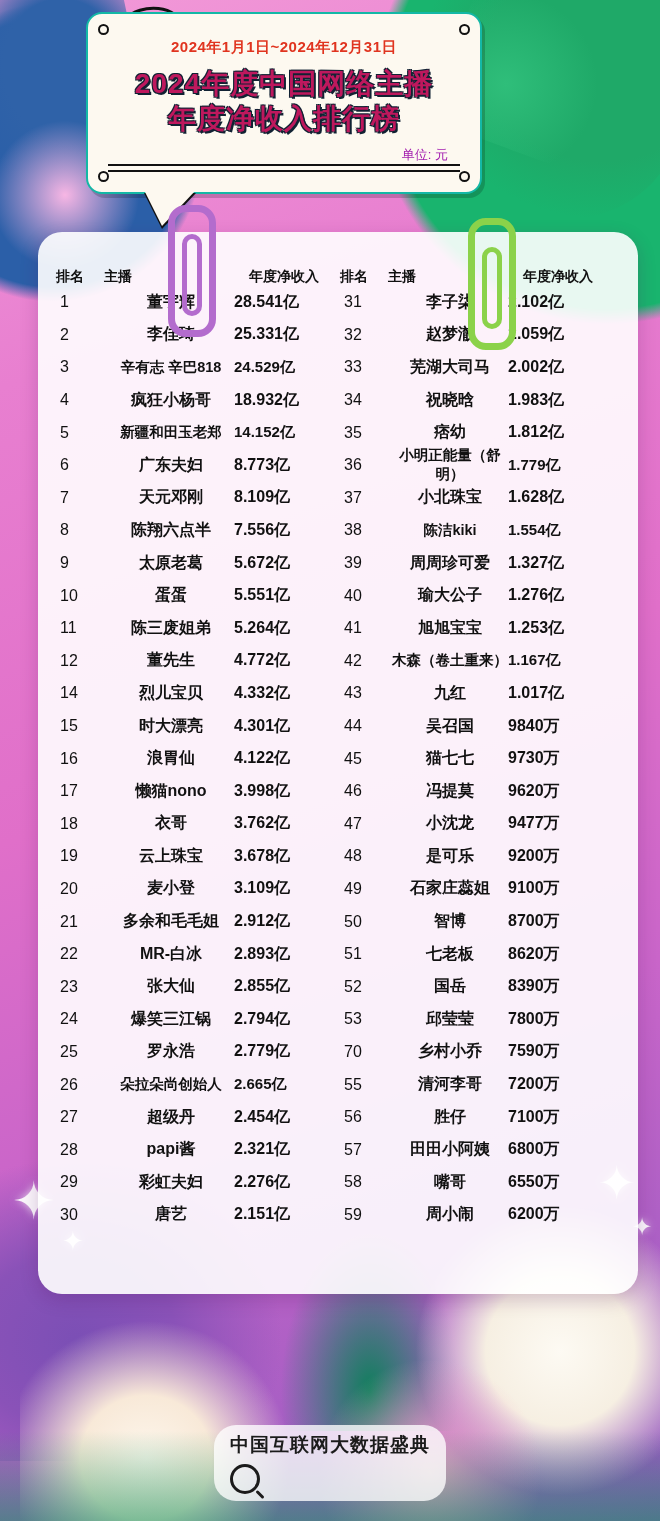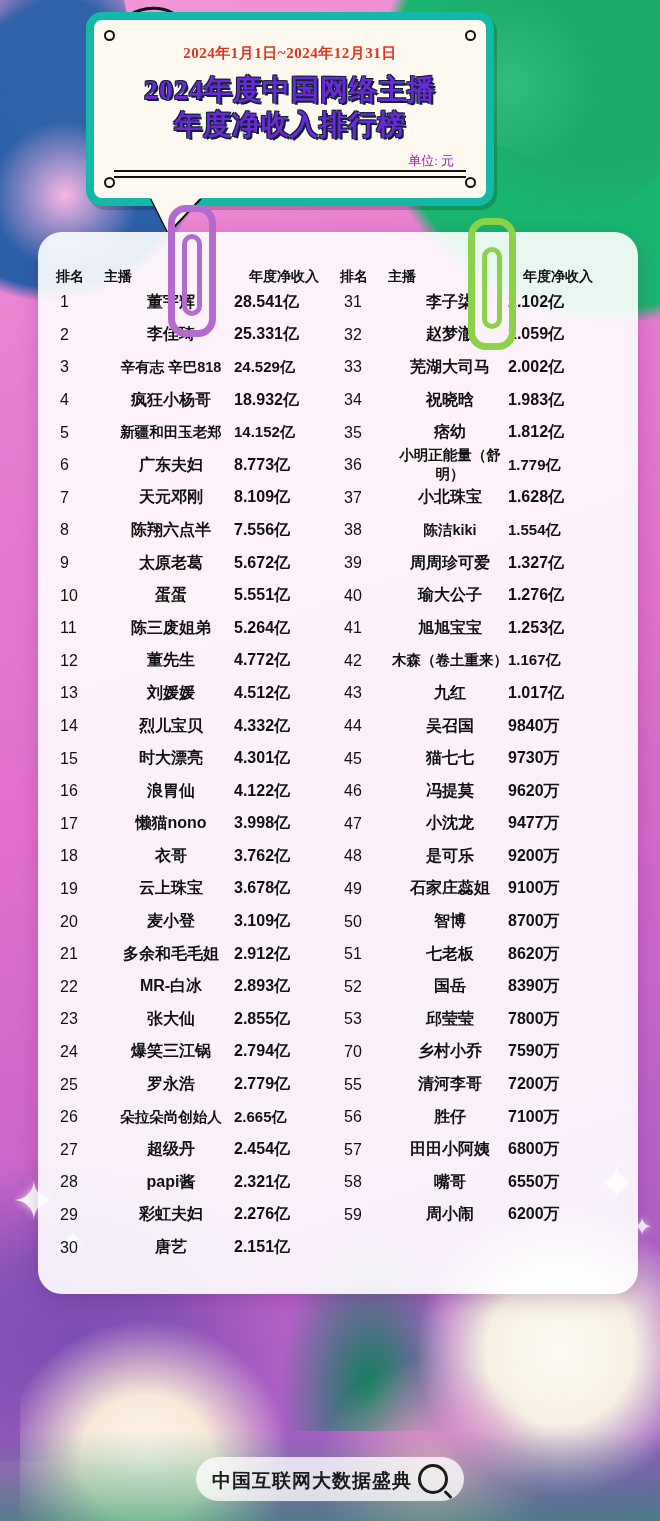--- a/index.html
+++ b/index.html
@@ -60,41 +60,40 @@
   .spark { position:absolute; color:#fff; font-size:40px; line-height:1; opacity:.95;
            text-shadow:0 0 8px rgba(255,255,255,.8); }
   .spark.s1 { left:12px; top:1175px; font-size:52px; }
   .spark.s2 { left:62px; top:1228px; font-size:26px; }
   .spark.s3 { right:24px; top:1160px; font-size:46px; }
   .spark.s4 { right:8px; top:1215px; font-size:24px; }
 
   
   .bubble {
     position:absolute; left:86px; top:12px; width:392px; height:178px;
-    background:#fdf9f0; border:8px solid #14b8a6; border-radius:16px;
+    background:#fdf9f0; border:2px solid #14b8a6; border-radius:16px;
     box-shadow:3px 4px 0 rgba(0,0,0,.18);
-    font-family:Liberation Serif, serif;
   }
   .bubble:after {
     content:""; position:absolute; left:56px; bottom:-34px; width:0;height:0;
     border-left:18px solid transparent; border-right:34px solid transparent;
     border-top:36px solid #fdf9f0;
     filter:drop-shadow(0 3px 0 #111);
   }
   .bubble .dot { position:absolute; width:7px;height:7px;border-radius:50%;
                  border:2px solid #111; background:#fdf9f0; }
   .bubble .d1 { left:10px; top:10px; } .bubble .d2 { right:10px; top:10px; }
   .bubble .d3 { left:10px; bottom:10px; } .bubble .d4 { right:10px; bottom:10px; }
   .date-range {
     position:absolute; left:0; right:0; top:24px; text-align:center;
     font-size:15px; color:#e0341f; font-weight:bold; letter-spacing:.5px;
   }
   .title-main {
     position:absolute; left:0; right:0; top:52px; text-align:center;
-    font-size:28px; font-weight:bold; color:#6d28d9; letter-spacing:1px;
+    font-size:28px; font-weight:bold; color:#be185d; letter-spacing:1px;
     text-shadow:2px 2px 0 #123, -1px -1px 0 #123, 1px -1px 0 #123, -1px 1px 0 #123;
     line-height:1.26;
   }
   .title-main span { display:block; }
   .unit {
     position:absolute; right:28px; top:132px; font-size:13px; color:#a21caf;
     background:#fdf9f0; padding:0 4px;
   }
   .bubble .rule {
     position:absolute; left:20px; right:20px; top:150px; height:4px;
@@ -131,22 +130,22 @@
   .row { display:flex; align-items:center; height:32.6px; font-size:16px; color:#111; }
   .row .c-rank { width:48px; text-align:left; padding-left:4px; }
   .row .c-name { flex:1; font-weight:bold;text-align:center; }
   .row .c-val  { width:100px; text-align:left; font-weight:bold; }
   .row.small .c-name { font-size:14.5px; }
   .row.small .c-val { font-size:15px; }
 
   
   .footer {
     position:absolute; left:50%; transform:translateX(-50%); bottom:20px;
-    display:flex; align-items:flex-end; gap:6px;
-    background:rgba(255,255,255,.78); border-radius:22px; padding:7px 16px;
+    display:flex; align-items:flex-start; gap:6px;
+    background:rgba(255,255,255,.78); border-radius:22px; padding:7px 16px;flex-direction:column;
   }
   .footer-text { font-size:19px; font-weight:bold; color:#1b1b1b; letter-spacing:1px; }
   .mag { width:24px; height:24px; border:3px solid #1b1b1b; border-radius:50%; position:relative; }
   .mag:after { content:""; position:absolute; right:-8px; bottom:-5px; width:10px; height:3px;
                background:#1b1b1b; transform:rotate(45deg); border-radius:2px; }
 </style>
 </head>
 <body>
 
 <div class="bg-leaf-tr"></div>
@@ -248,25 +247,20 @@
           <div class="c-rank">11</div>
           <div class="c-name">陈三废姐弟</div>
           <div class="c-val">5.264亿</div>
         </div>
         <div class="row">
           <div class="c-rank">12</div>
           <div class="c-name">董先生</div>
           <div class="c-val">4.772亿</div>
         </div>
         <div class="row">
-          <div class="c-rank">13</div>
-          <div class="c-name">刘媛媛</div>
-          <div class="c-val">4.512亿</div>
-        </div>
-        <div class="row">
           <div class="c-rank">14</div>
           <div class="c-name">烈儿宝贝</div>
           <div class="c-val">4.332亿</div>
         </div>
         <div class="row">
           <div class="c-rank">15</div>
           <div class="c-name">时大漂亮</div>
           <div class="c-val">4.301亿</div>
         </div>
         <div class="row">

